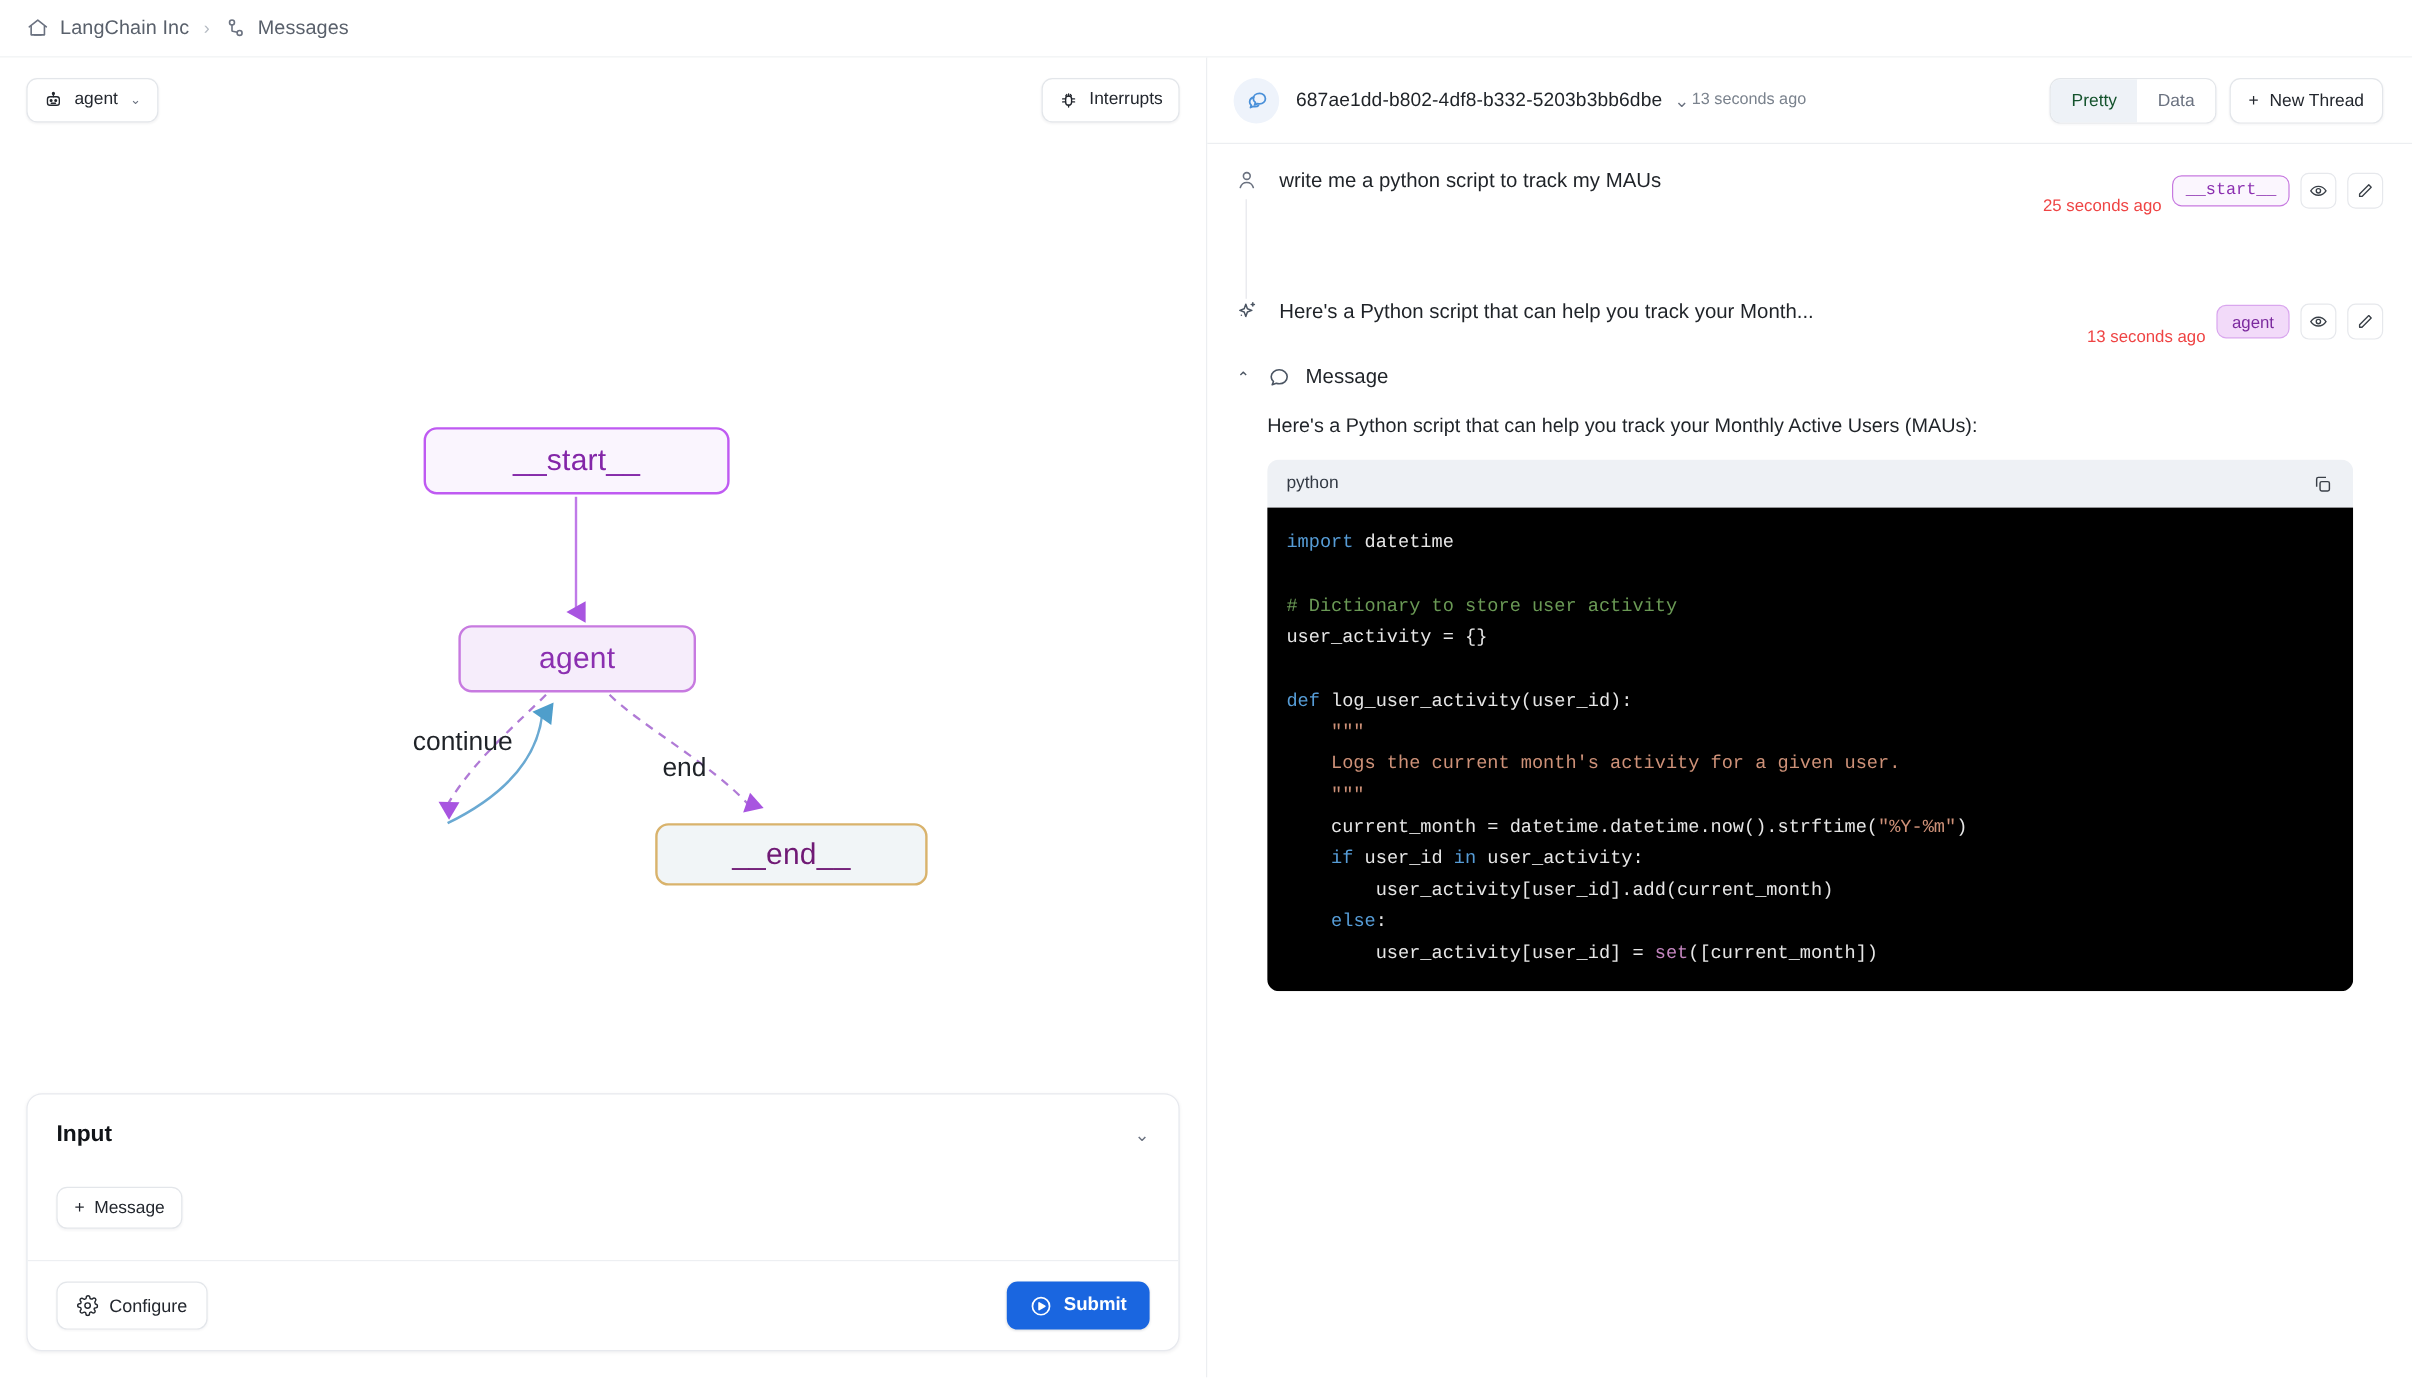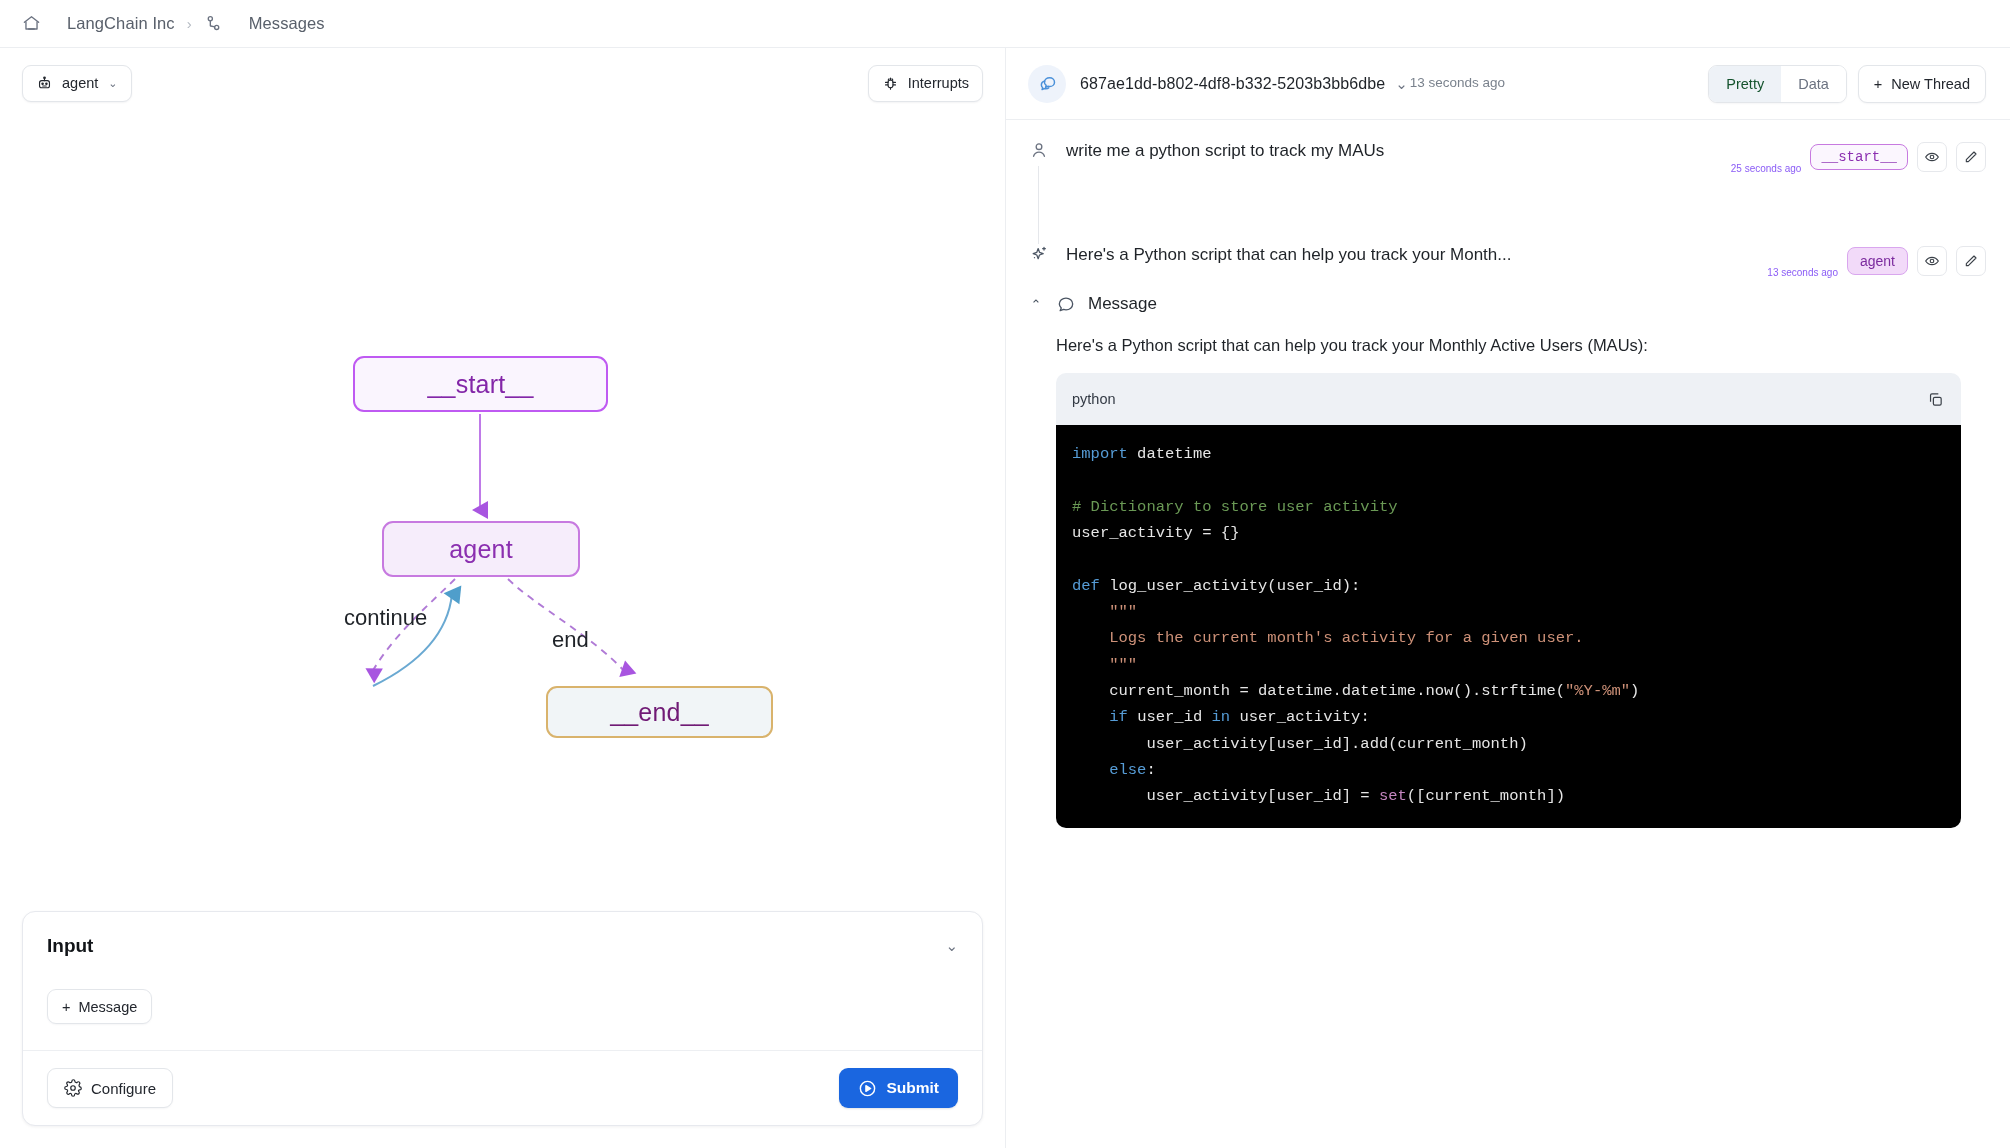--- a/index.html
+++ b/index.html
@@ -12,21 +12,21 @@
   }
 
   
   .breadcrumb-bar {
     height: 48px;
     display: flex; align-items: center;
     padding: 0 22px;
     border-bottom: 1px solid #eceef1;
     background: #fff;
   }
-  .crumb { display: flex; align-items: flex-start; gap: 26px; }
+  .crumb { display: flex; align-items: flex-start; gap: 9px; }
   .crumb-label { font-size: 16.5px; color: #59606b; letter-spacing: .1px; }
   .crumb-sep { margin: 0 12px; color: #b4bac2; font-size: 15px; }
   .ic { display: inline-flex; align-items: center; justify-content: center; }
 
   
   .split { display: flex; height: calc(1148px - 48px); }
   .left-pane {
     width: 1006px; position: relative;
     border-right: 1px solid #eceef1;
     background: #fff;
@@ -173,21 +173,21 @@
     box-shadow: 0 1px 2px rgba(16,24,40,.04);
   }
 
   
   .convo { flex: 1; overflow: hidden; padding: 0 0 20px 0; }
   .msg-block { position: relative; padding: 18px 24px 0 22px; }
   .msg-row { display: flex; align-items: flex-start; gap: 16px; }
   .msg-icon { width: 22px; flex: 0 0 22px; display: flex; justify-content: center; padding-top: 2px; }
   .msg-text { font-size: 17px; color: #1f2328; line-height: 1.45; flex: 1; padding-top: 1px; }
   .msg-right { display: flex; align-items: center; gap: 9px; padding-top: 1px; }
-  .ts { font-size: 10px; color: #8b5cf6; white-space: nowrap; margin-top: 24px; }
+  .ts { font-size: 14px; color: #ef4444; white-space: nowrap; margin-top: 24px; }
   .badge-outline {
     font-size: 14px; color: #8b2fb0; border: 1px solid #c77ae0;
     background: #fbf6fe; border-radius: 8px; padding: 4px 10px;
     font-family: "Liberation Mono", monospace;
   }
   .badge-filled {
     font-size: 14px; color: #7b2a9e; border: 1px solid #d9a6ee;
     background: #f2daf9; border-radius: 8px; padding: 5px 12px;
   }
   .icon-btn {
@@ -203,21 +203,21 @@
     display: flex; align-items: center; gap: 12px;
     padding: 16px 0 0 0; margin-left: 0;
   }
   .sub-chev { color: #4b5563; font-size: 13px; cursor: pointer; width: 16px; text-align: center; }
   .sub-label { font-size: 17px; color: #1f2328; }
   .body-text { font-size: 16.5px; color: #1f2328; padding: 22px 0 0 28px; }
 
   
   .code-wrap { margin: 18px 0 0 28px; border-radius: 10px; overflow: hidden; width: 905px; }
   .code-head {
-    background: #eef1f5; height: 52px; display: flex; align-items: center;
+    background: #eef1f5; height: 40px; display: flex; align-items: center;
     justify-content: space-between; padding: 0 12px 0 16px;
   }
   .code-lang { font-size: 14.5px; color: #333a44; }
   .copy-btn {
     width: 28px; height: 28px; border-radius: 6px; border: 1px solid transparent;
     display: flex; align-items: center; justify-content: center; cursor: pointer;
   }
   .code-body {
     background: #000; padding: 16px 0 18px 0; min-height: 268px;
   }

